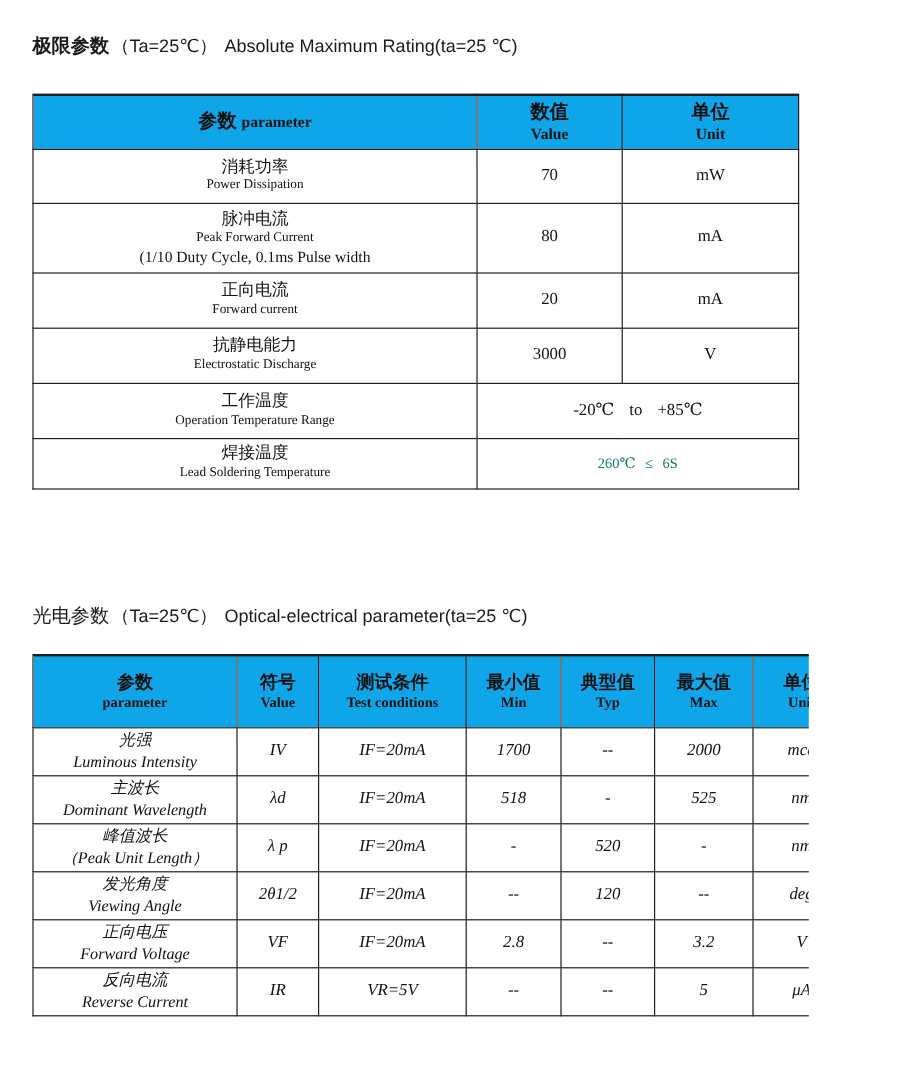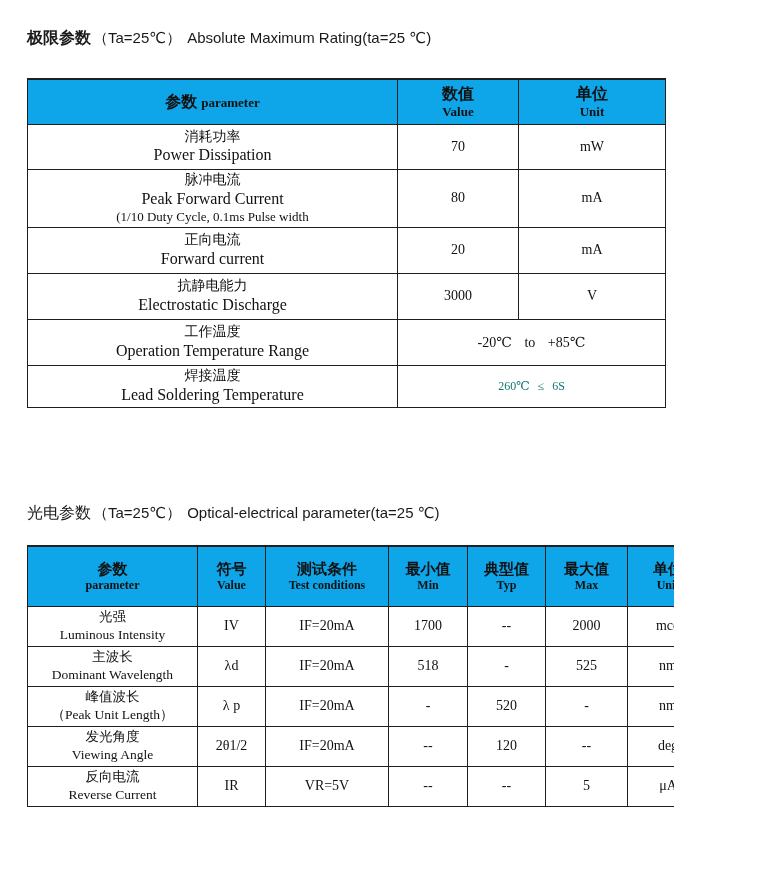--- a/index.html
+++ b/index.html
@@ -34,30 +34,30 @@
     padding:1px 2px; overflow:hidden;
   }
   .tbl thead th { background:#0ea5e9; }
 
   .tbl1 thead tr { height:45px; }
   .tbl1 .r-a { height:45px;margin-top:44px; }
   .tbl1 .r-b { height:58px; }
   .tbl1 .r-c { height:46px; }
   .tbl1 .r-d { height:42px; }
   .tbl2 thead tr { height:60px; }
-  .tbl2 tbody tr { height:40px; }
+  .tbl2 tbody tr { height:40px;font-style:italic; }
 
   .hzh { font-size:16px; font-weight:bold; line-height:1.2; }
   .hen { font-size:13px; font-weight:bold; line-height:1.2; }
   .tbl2 .hzh { font-size:15px; }
   .tbl2 .hen { font-size:12px; }
   .hrow { display:inline; }
 
   .czh { font-size:14px; line-height:1.25; }
-  .cen { font-size:16px; line-height:1.25; }
+  .cen { font-size:11px; line-height:1.25; }
   .cen2 { font-size:13px; line-height:1.2; }
   .tbl2 .czh, .tbl2 .cen { font-size:13.5px; line-height:1.3; }
   .num { font-size:14px; }
   .range { font-size:14px; word-spacing:9px; }
   .range.small { font-size:12px; word-spacing:5px; color:#0f766e; }
 </style>
 </head>
 <body>
 
 <div class="page">
@@ -222,20 +222,32 @@
           </td>
         <td class="num">2θ1/2</td>
         <td class="num">IF=20mA</td>
         <td class="num">--</td>
         <td class="num">120</td>
         <td class="num">--</td>
         <td class="num">deg</td>
       </tr>
       <tr>
         <td>
+            <div class="czh">正向电压</div>
+            <div class="cen">Forward Voltage</div>
+          </td>
+        <td class="num">VF</td>
+        <td class="num">IF=20mA</td>
+        <td class="num">2.8</td>
+        <td class="num">--</td>
+        <td class="num">3.2</td>
+        <td class="num">V</td>
+      </tr>
+      <tr>
+        <td>
             <div class="czh">反向电流</div>
             <div class="cen">Reverse Current</div>
           </td>
         <td class="num">IR</td>
         <td class="num">VR=5V</td>
         <td class="num">--</td>
         <td class="num">--</td>
         <td class="num">5</td>
         <td class="num">μA</td>
       </tr>

